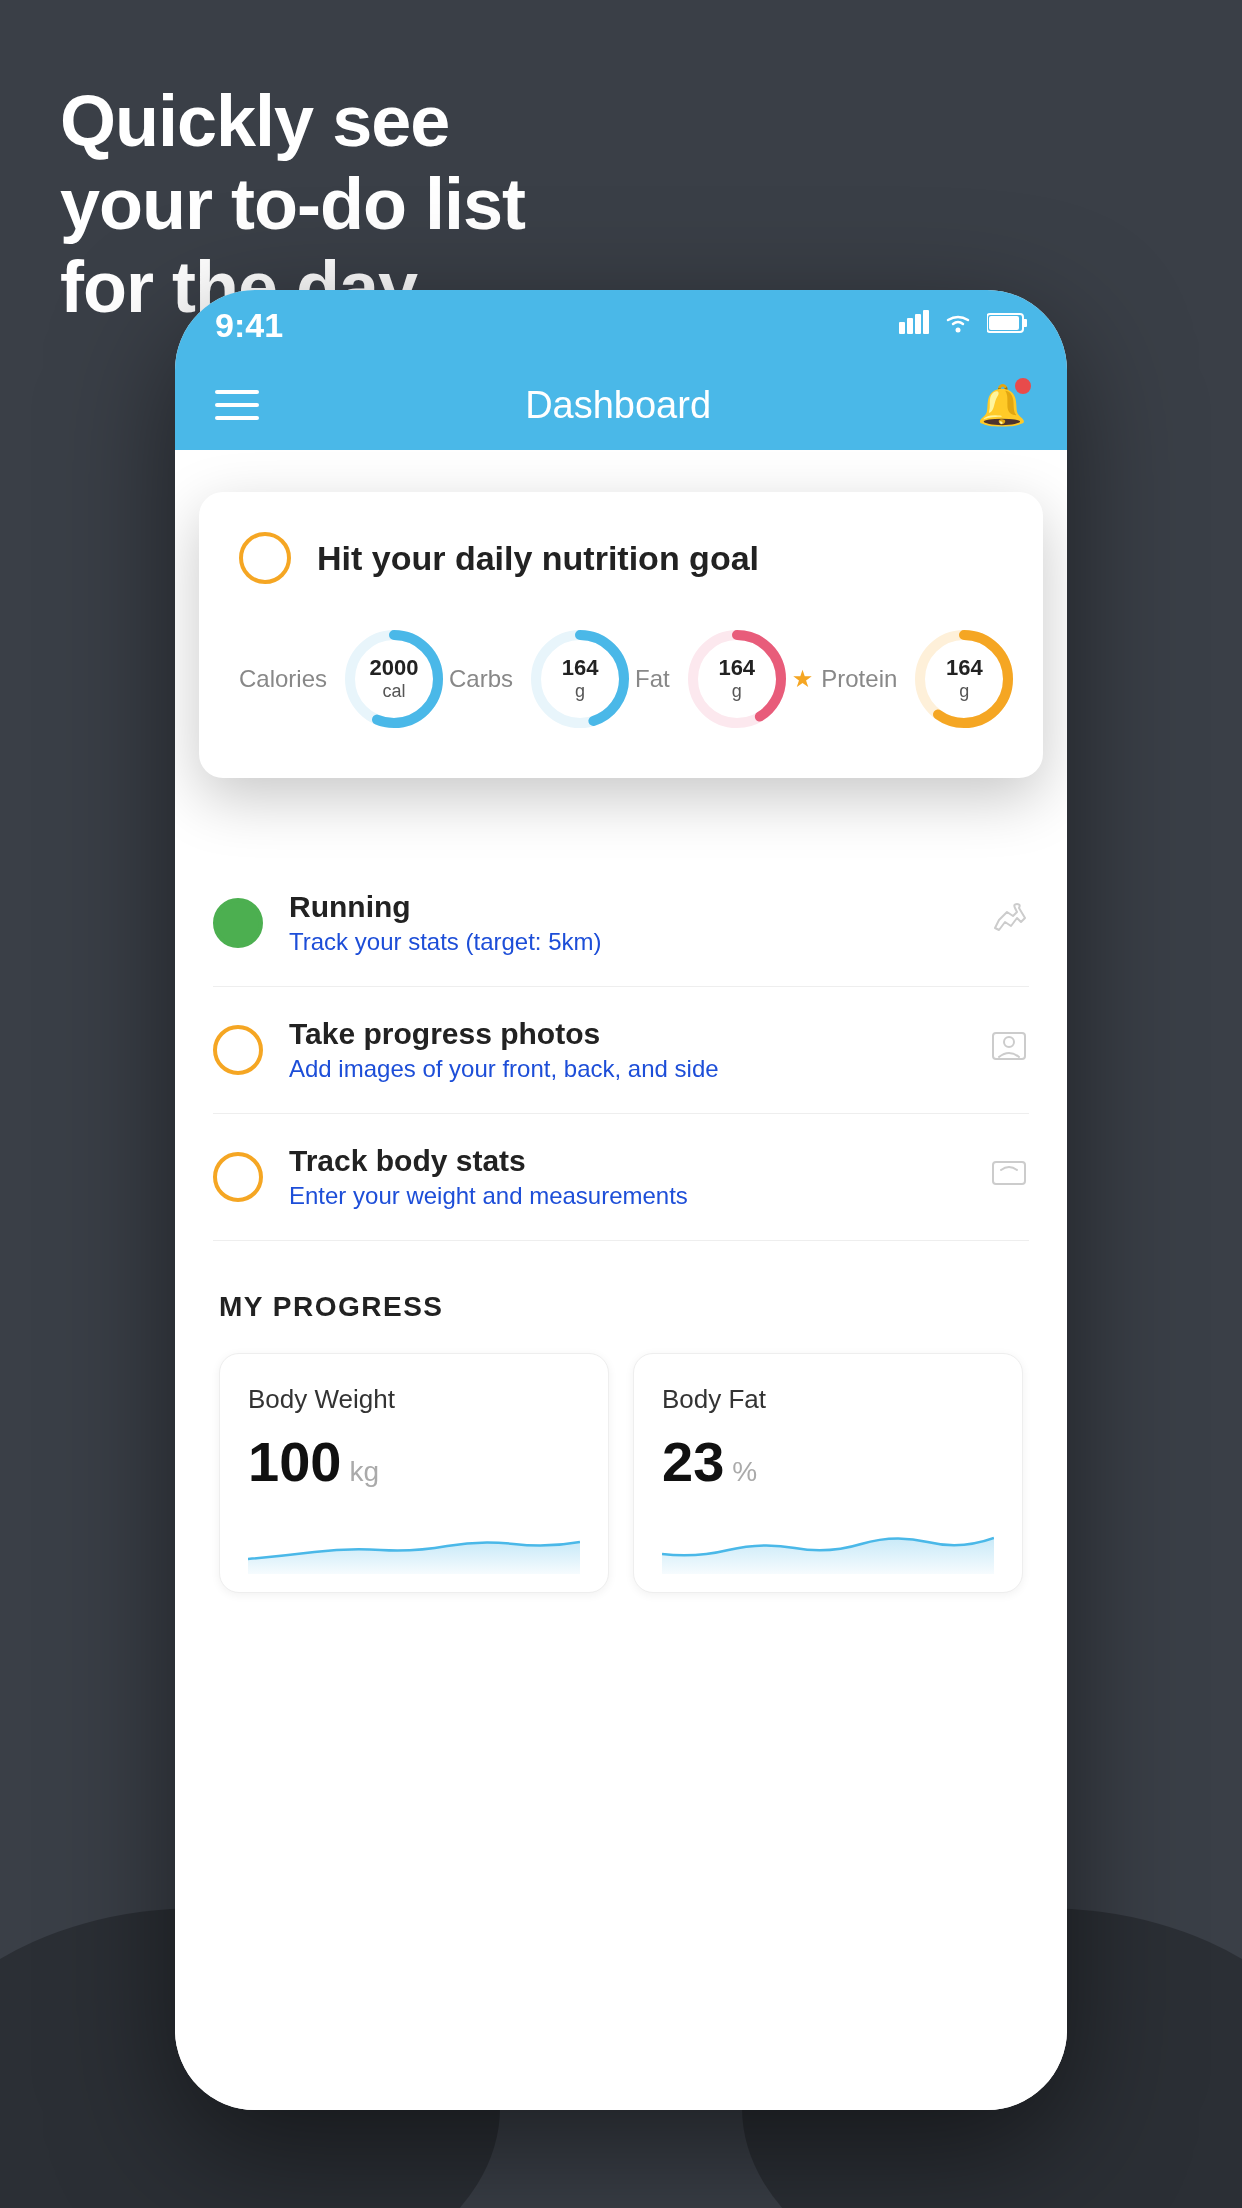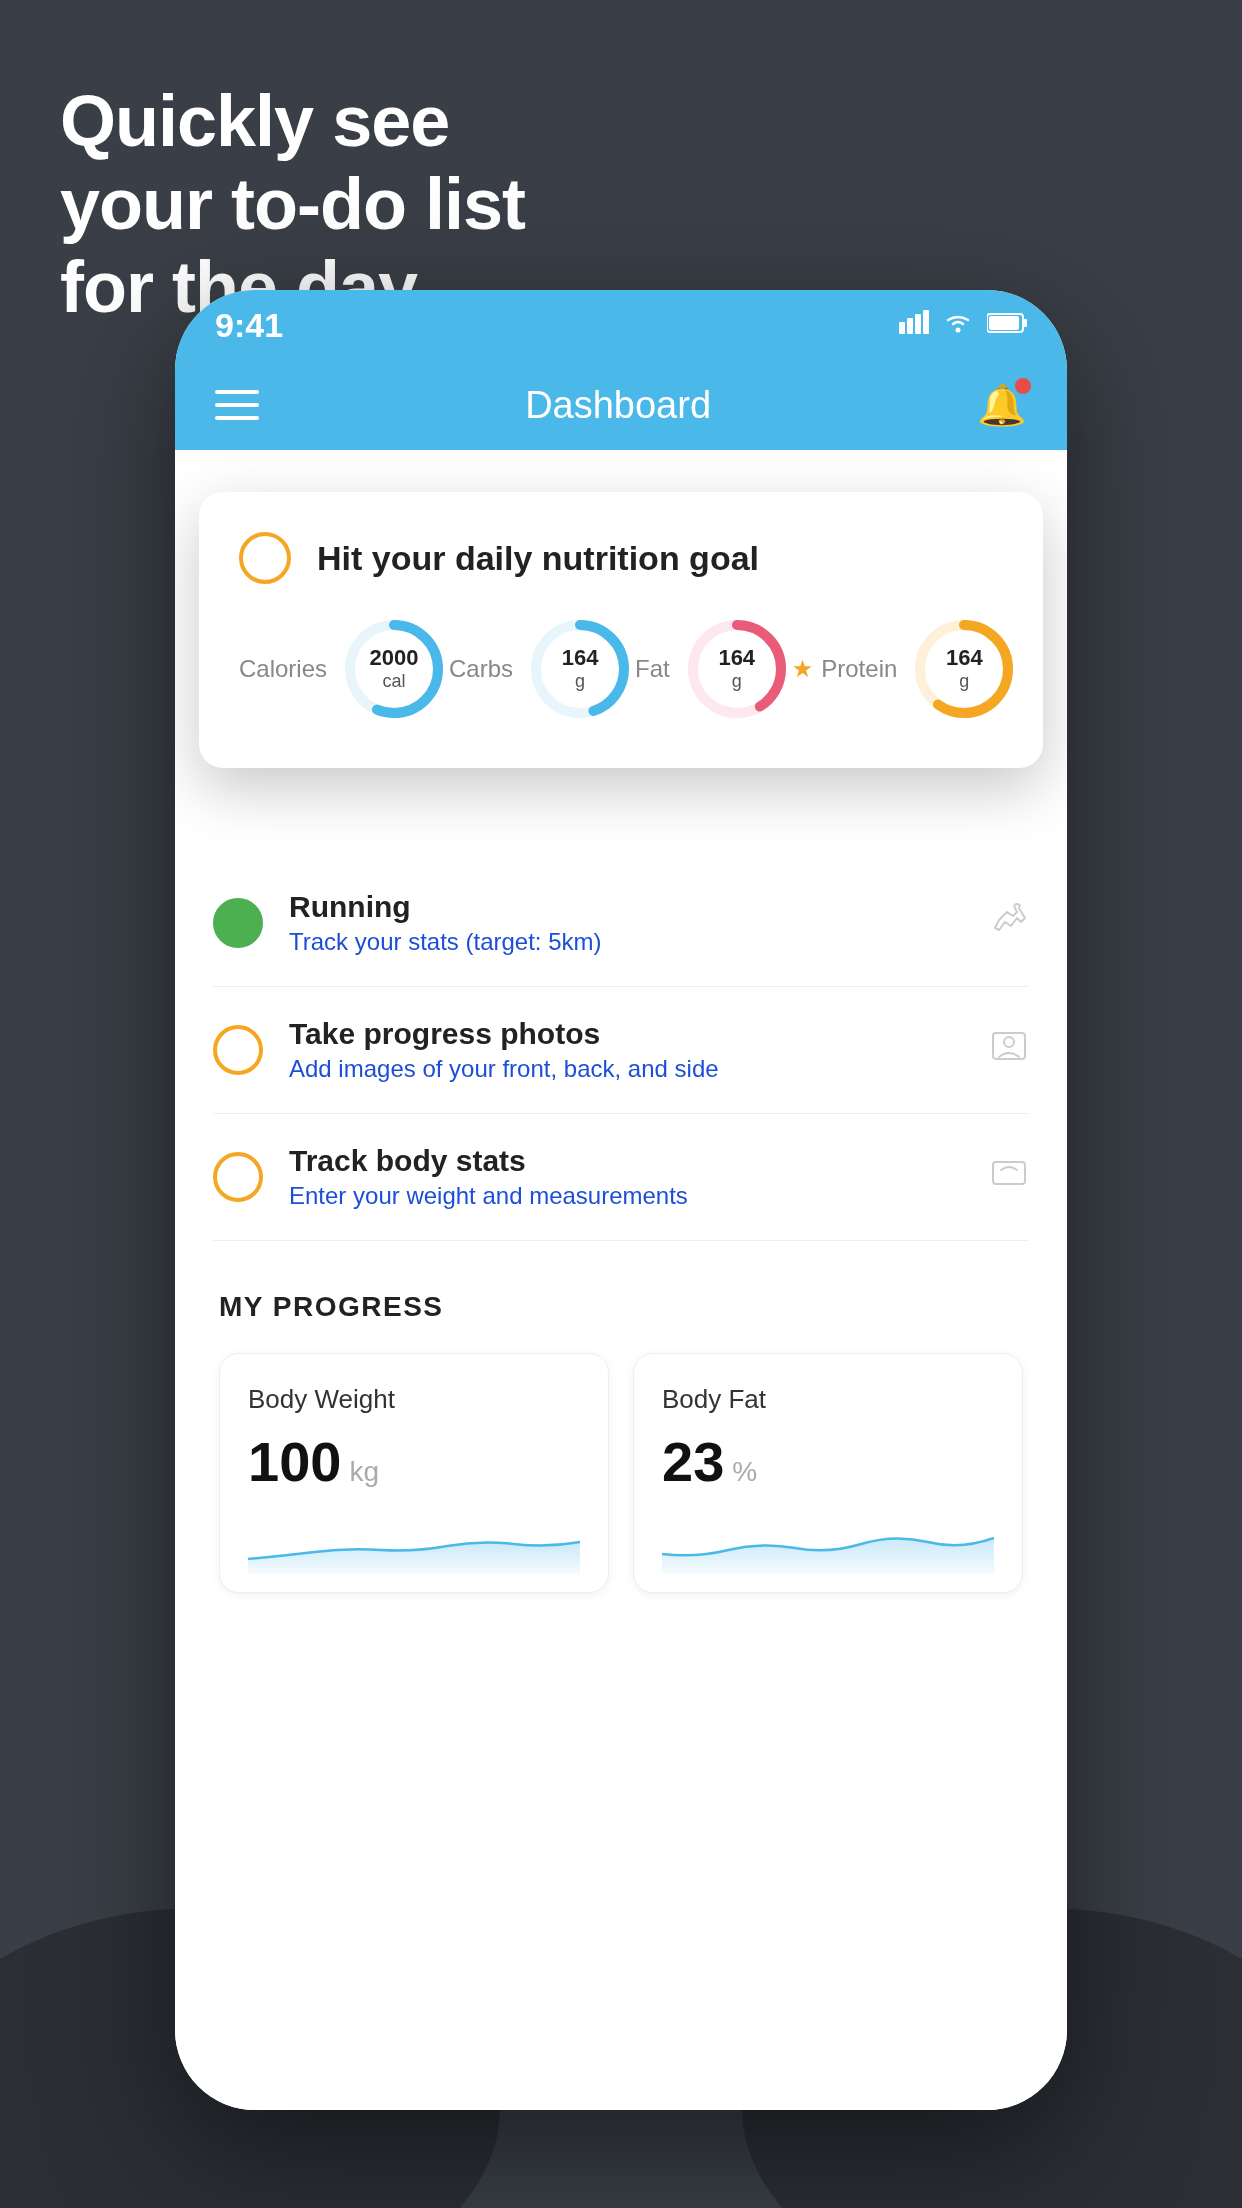--- a/index.html
+++ b/index.html
@@ -125,21 +125,21 @@
       background: #fff;
       border-radius: 24px;
       box-shadow: 0 20px 60px rgba(0,0,0,0.22);
       padding: 40px 40px 44px;
       z-index: 10;
     }
     .card-title-row {
       display: flex;
       align-items: center;
       gap: 26px;
-      margin-bottom: 30px;
+      margin-bottom: 40px;
     }
     .circle-check {
       width: 52px;
       height: 52px;
       border-radius: 50%;
       border: 4px solid #f5a623;
       flex-shrink: 0;
     }
     .card-title {
       font-size: 34px;

